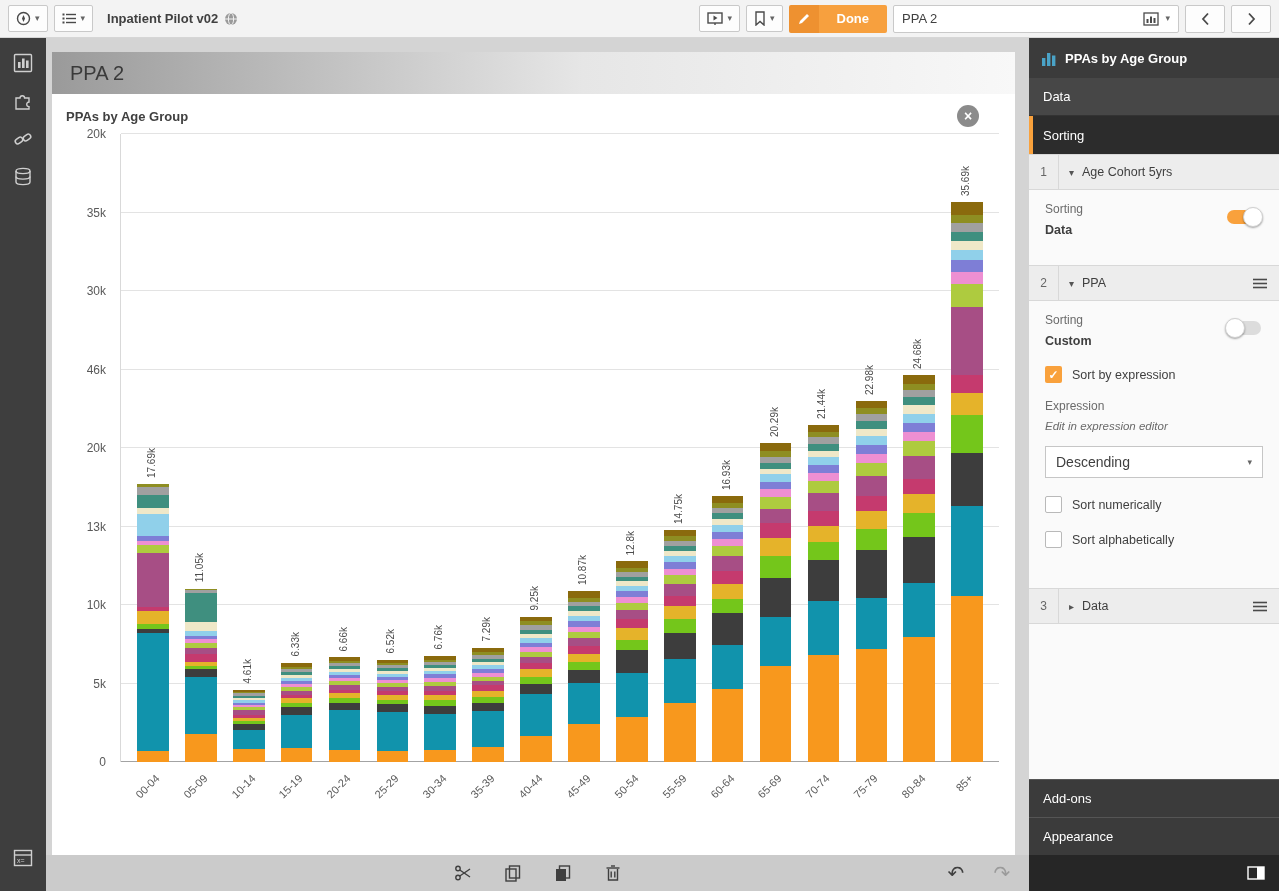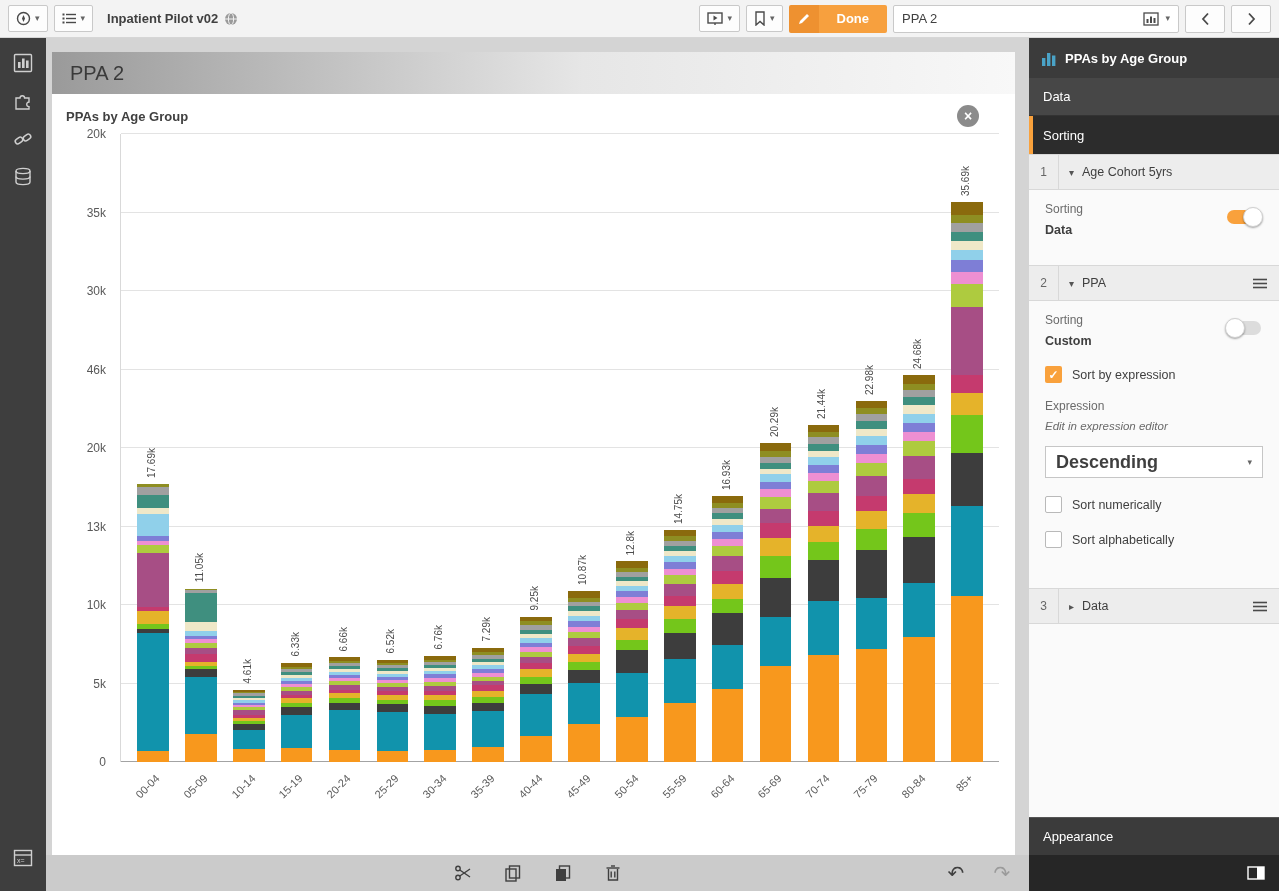--- a/index.html
+++ b/index.html
@@ -85,21 +85,21 @@
   .cb { width:17px; height:17px; border-radius:2px; flex:none; display:flex; align-items:center; justify-content:center; cursor:pointer; }
   .cb.checked { background:#f9a13c; color:#fff; font-size:12px; font-weight:bold; }
   .cb.un { background:#fff; border:1px solid #b9b9b9; }
   .expr-label { font-size:12px; color:#6b6b6b; margin-top:16px; }
   .expr-row { display:flex; margin-top:6px; }
   .expr-input { flex:1; height:30px; border:1px solid #c6c6c6; background:#fff; font-size:12.5px; color:#404040; padding:0 8px; font-family:"Liberation Sans",sans-serif; }
   .fx-btn { width:38px; height:30px; border:1px solid #c6c6c6; border-left:none; background:#fff; display:flex; align-items:center; justify-content:center; cursor:pointer; }
   .fx-txt { font-family:"Liberation Serif",serif; font-style:italic; font-weight:bold; font-size:14px; color:#f9a13c; }
   .edit-link { font-size:11.5px; font-style:italic; color:#6a6a6a; margin-top:7px; cursor:pointer; }
   .select { height:32px; border:1px solid #c6c6c6; background:#fff; display:flex; align-items:center; padding:0 10px; margin-top:14px; cursor:pointer; }
-  .select .val { font-size:18px; font-weight:bold; color:#3f3f3f; flex:1; }
+  .select .val { font-size:14px; font-weight:normal; color:#3f3f3f; flex:1; }
   .gap28 { height:28px; } .gap40 { height:40px; }
   .panel-dark-bottom { flex:none; }
   .sect-dark { height:38px; background:#3b3b3b; border-top:1px solid #555; color:#fff; font-size:13px; display:flex; align-items:center; padding:0 14px; cursor:pointer; }
   .panel-footer { height:36px; background:#262626; display:flex; align-items:center; justify-content:flex-end; padding-right:14px; }
   svg { display:block; }
 </style>
 </head>
 <body>
 
 <div class="toolbar">
@@ -806,20 +806,21 @@
                 <line x1="0" y1="1.5" x2="14" y2="1.5"></line>
                 <line x1="0" y1="5.5" x2="14" y2="5.5"></line>
                 <line x1="0" y1="9.5" x2="14" y2="9.5"></line>
               </g>
             </svg>
         </span>
       </div>
     </div>
 
     <div class="panel-dark-bottom">
+      <div class="sect-dark">Add-ons</div>
       <div class="sect-dark">Appearance</div>
       <div class="panel-footer">
         <span>
           <svg width="18" height="14" viewBox="0 0 18 14">
               <rect x="1" y="1" width="16" height="12" fill="none" stroke="#fff" stroke-width="1.4"></rect>
               <rect x="10" y="1" width="7" height="12" fill="#fff"></rect>
             </svg>
         </span>
       </div>
     </div>

